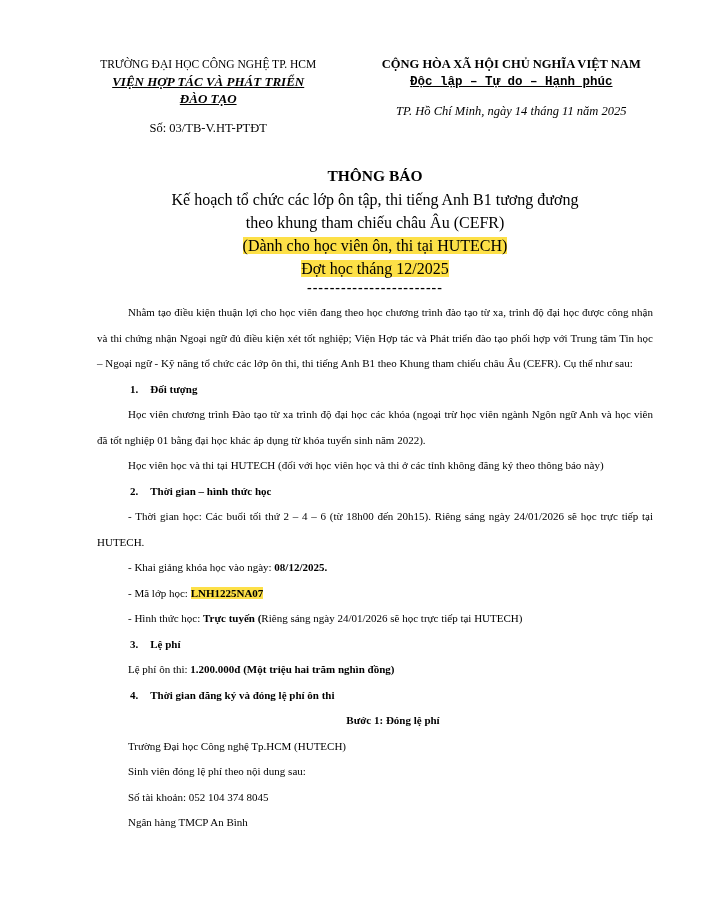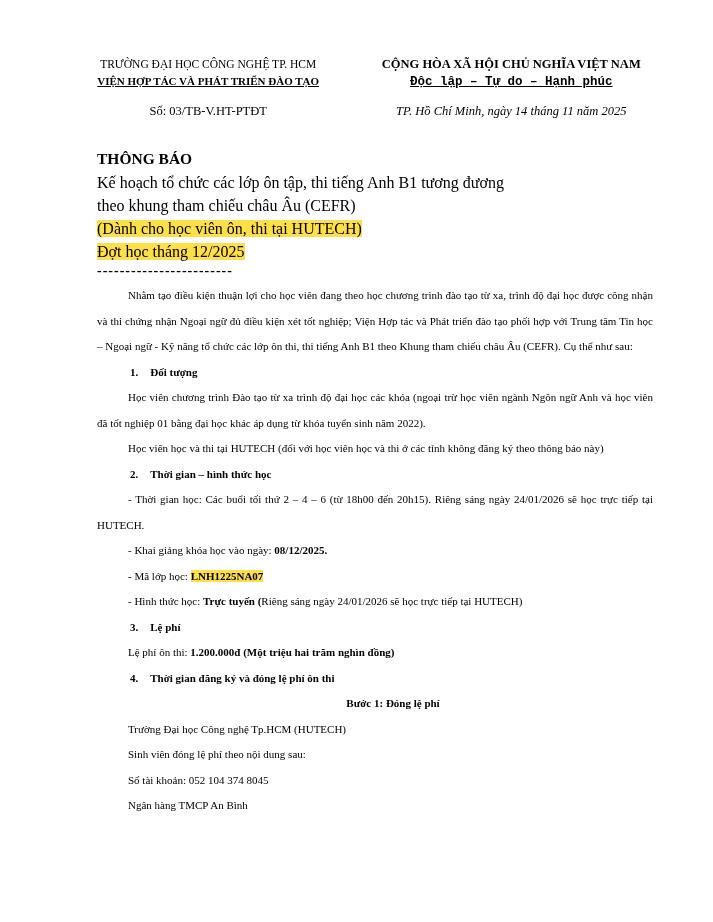--- a/index.html
+++ b/index.html
@@ -14,27 +14,27 @@
     box-sizing: border-box;
     padding: 56px 60px 0 97px;
     overflow: hidden;
   }
   
   .header { display: flex; justify-content: space-between; align-items: flex-start; }
   .header-col { text-align: center; }
   .header-col.left  { width: 40%; }
   .header-col.right { width: 51%; }
   .org1   { font-size: 11.5px; line-height: 17px; }
-  .org2   { font-size: 11px; font-weight: bold; text-decoration: underline; line-height: 17px; }
+  .org2   { font-size: 13px; font-weight: bold; text-decoration: underline; line-height: 17px; font-style: italic; }
   .docnum { font-size: 12.5px; margin-top: 13px; line-height: 17px; }
   .motto1 { font-size: 12.5px; font-weight: bold; line-height: 17px; }
   .motto2 { font-size: 12.5px; font-weight: bold; text-decoration: underline; line-height: 18px; font-family: Liberation Mono, monospace; }
   .dateline { font-size: 12.5px; font-style: italic; margin-top: 12px; line-height: 17px; }
   
-  .title-block { text-align: left; margin-top: 27px; }
+  .title-block { text-align: center; margin-top: 27px; }
   .doc-title { font-size: 15.5px; font-weight: bold; line-height: 24px; }
   .subtitle  { font-size: 16px; font-weight: normal; line-height: 23px; }
   .hl { background: #fde047; }
   .separator { font-size: 14px; font-weight: bold; line-height: 15px; letter-spacing: 1px; }
   
   .body { margin-top: 5px; font-size: 11px; line-height: 25.5px; }
   .para { margin: 0; text-align: justify; text-indent: 31px; }
   .sec-head { font-weight: bold; padding-left: 33px; }
   .sec-head .sec-label { margin-left: 12px; }
   .step-title { font-weight: bold; text-indent: 36px; text-align: center; }

